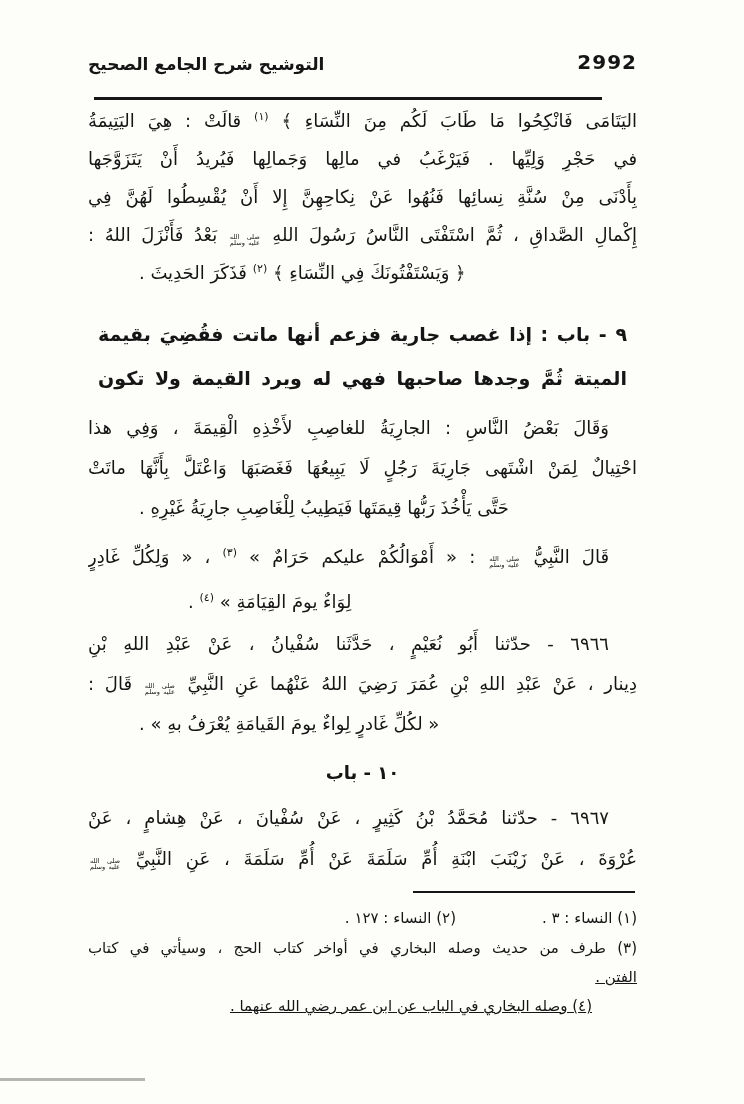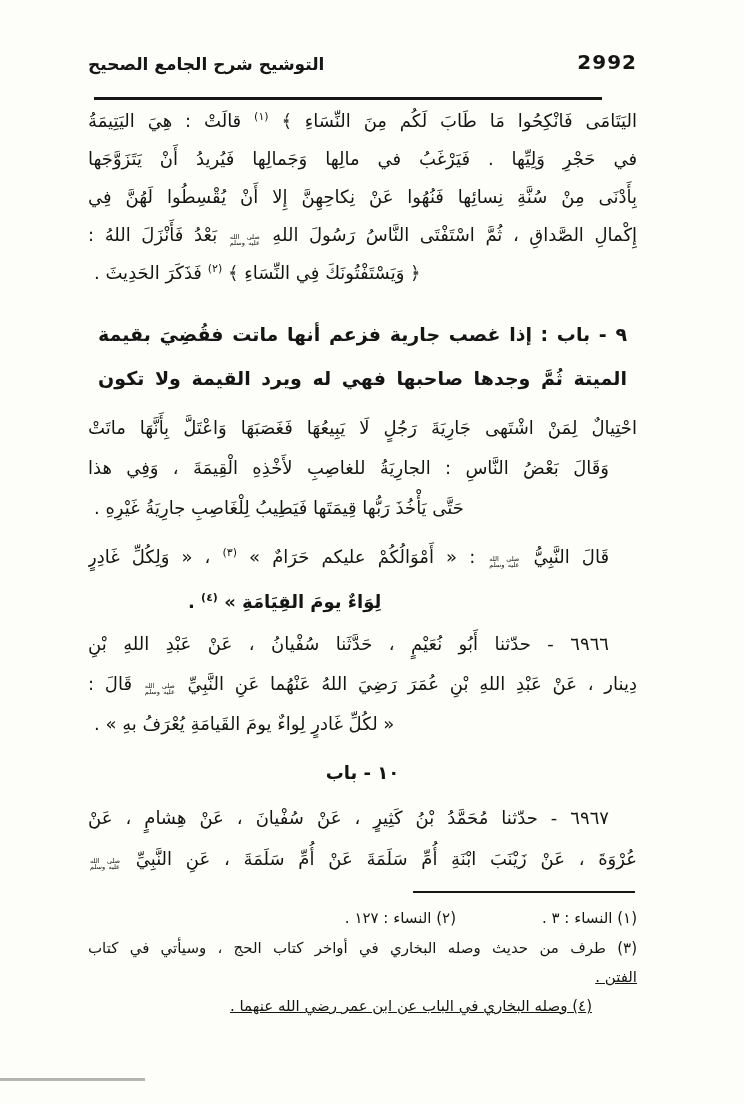--- a/index.html
+++ b/index.html
@@ -23,22 +23,22 @@
   .r{text-align:right;text-align-last:right;text-decoration:underline;}
   .c{text-align:center;text-align-last:center;}
   .p1 .ln{height:38px;line-height:38px;}
   .hd9 .ln{height:44px;line-height:44px;font-size:19px;font-weight:bold;}
   .p2 .ln{height:40px;line-height:40px;}
   .p3 .ln{height:45px;line-height:45px;}
   .hv .ln{height:40px;line-height:40px;}
   .h67 .ln{height:41px;line-height:41px;}
   .bab10{height:34px;line-height:34px;font-size:18px;font-weight:bold;}
   .ind{padding-right:28px;}
-  .pl-sm{padding-left:6px;}
-  .pl-big{padding-left:100px;font-weight:bold;}
+  .pl-sm{padding-left:6px;margin-left:45px;}
+  .pl-big{padding-left:100px;}
   .hd-pad{padding-left:10px;padding-right:10px;}
   .bold{font-weight:normal;}
   
   .fnref{font-size:11px;vertical-align:super;line-height:0;}
   .saw{display:inline-block;width:30px;font-size:6.5px;line-height:6px;
        vertical-align:-4px;white-space:normal;margin:0 2px;}
   
   .fnsep{position:absolute;top:891px;left:413px;width:222px;height:2px;background:#161616;}
   .fns{position:absolute;top:903px;left:88px;width:549px;font-size:15px;direction:rtl;}
   .fns .ln{overflow:hidden;}
@@ -66,22 +66,22 @@
     <div class="ln bl j">إِكْمالِ الصَّداقِ ، ثُمَّ اسْتَفْتَى النَّاسُ رَسُولَ اللهِ <span class="saw">صلى الله<br>عليه وسلم</span> بَعْدُ فَأَنْزَلَ اللهُ :</div>
     <div class="ln bl l pl-sm">﴿ وَيَسْتَفْتُونَكَ فِي النِّسَاءِ ﴾ <span class="fnref">(٢)</span> فَذَكَرَ الحَدِيثَ .</div>
   </div>
 
   <div class="blk hd9" style="top:312px">
     <div class="ln j hd-pad">٩ - باب : إذا غصب جارية فزعم أنها ماتت فقُضِيَ بقيمة الجارية</div>
     <div class="ln j hd-pad">الميتة ثُمَّ وجدها صاحبها فهي له ويرد القيمة ولا تكون القيمة ثمنًا</div>
   </div>
 
   <div class="blk p2" style="top:408px">
+    <div class="ln bl j ind">وَقَالَ بَعْضُ النَّاسِ : الجارِيَةُ للغاصِبِ لأَخْذِهِ الْقِيمَةَ ، وَفِي هذا</div>
     <div class="ln bl j">احْتِيالٌ لِمَنْ اشْتَهى جَارِيَةَ رَجُلٍ لَا يَبِيعُهَا فَغَصَبَهَا وَاعْتَلَّ بِأَنَّهَا ماتَتْ</div>
-    <div class="ln bl j ind">وَقَالَ بَعْضُ النَّاسِ : الجارِيَةُ للغاصِبِ لأَخْذِهِ الْقِيمَةَ ، وَفِي هذا</div>
     <div class="ln bl l pl-sm">حَتَّى يَأْخُذَ رَبُّها قِيمَتَها فَيَطِيبُ لِلْغَاصِبِ جارِيَةُ غَيْرِهِ .</div>
   </div>
 
   <div class="blk p3" style="top:534px">
     <div class="ln bl j ind">قَالَ النَّبِيُّ <span class="saw">صلى الله<br>عليه وسلم</span> : « أَمْوَالُكُمْ عليكم حَرَامٌ » <span class="fnref">(٣)</span> ، « وَلِكُلِّ غَادِرٍ</div>
     <div class="ln bl l pl-big">لِوَاءٌ يومَ القِيَامَةِ » <span class="fnref">(٤)</span> .</div>
   </div>
 
   <div class="blk hv" style="top:624px">
     <div class="ln bl j ind">

